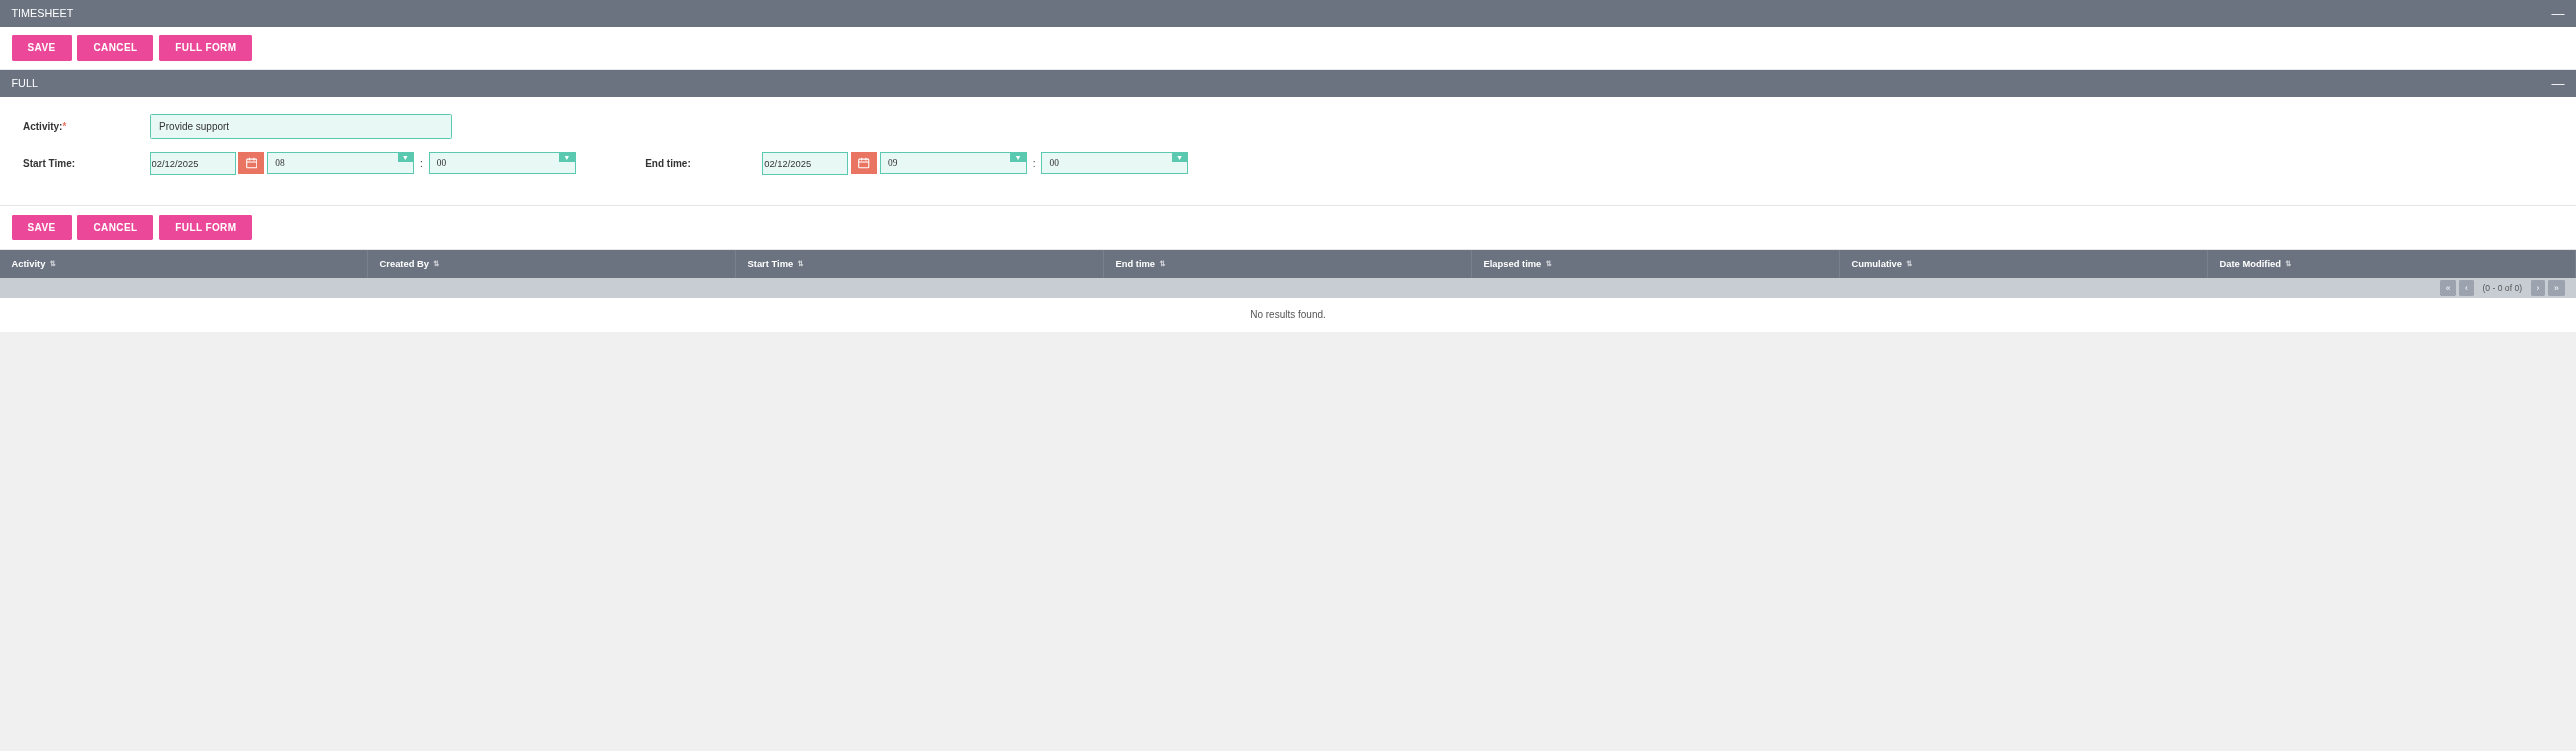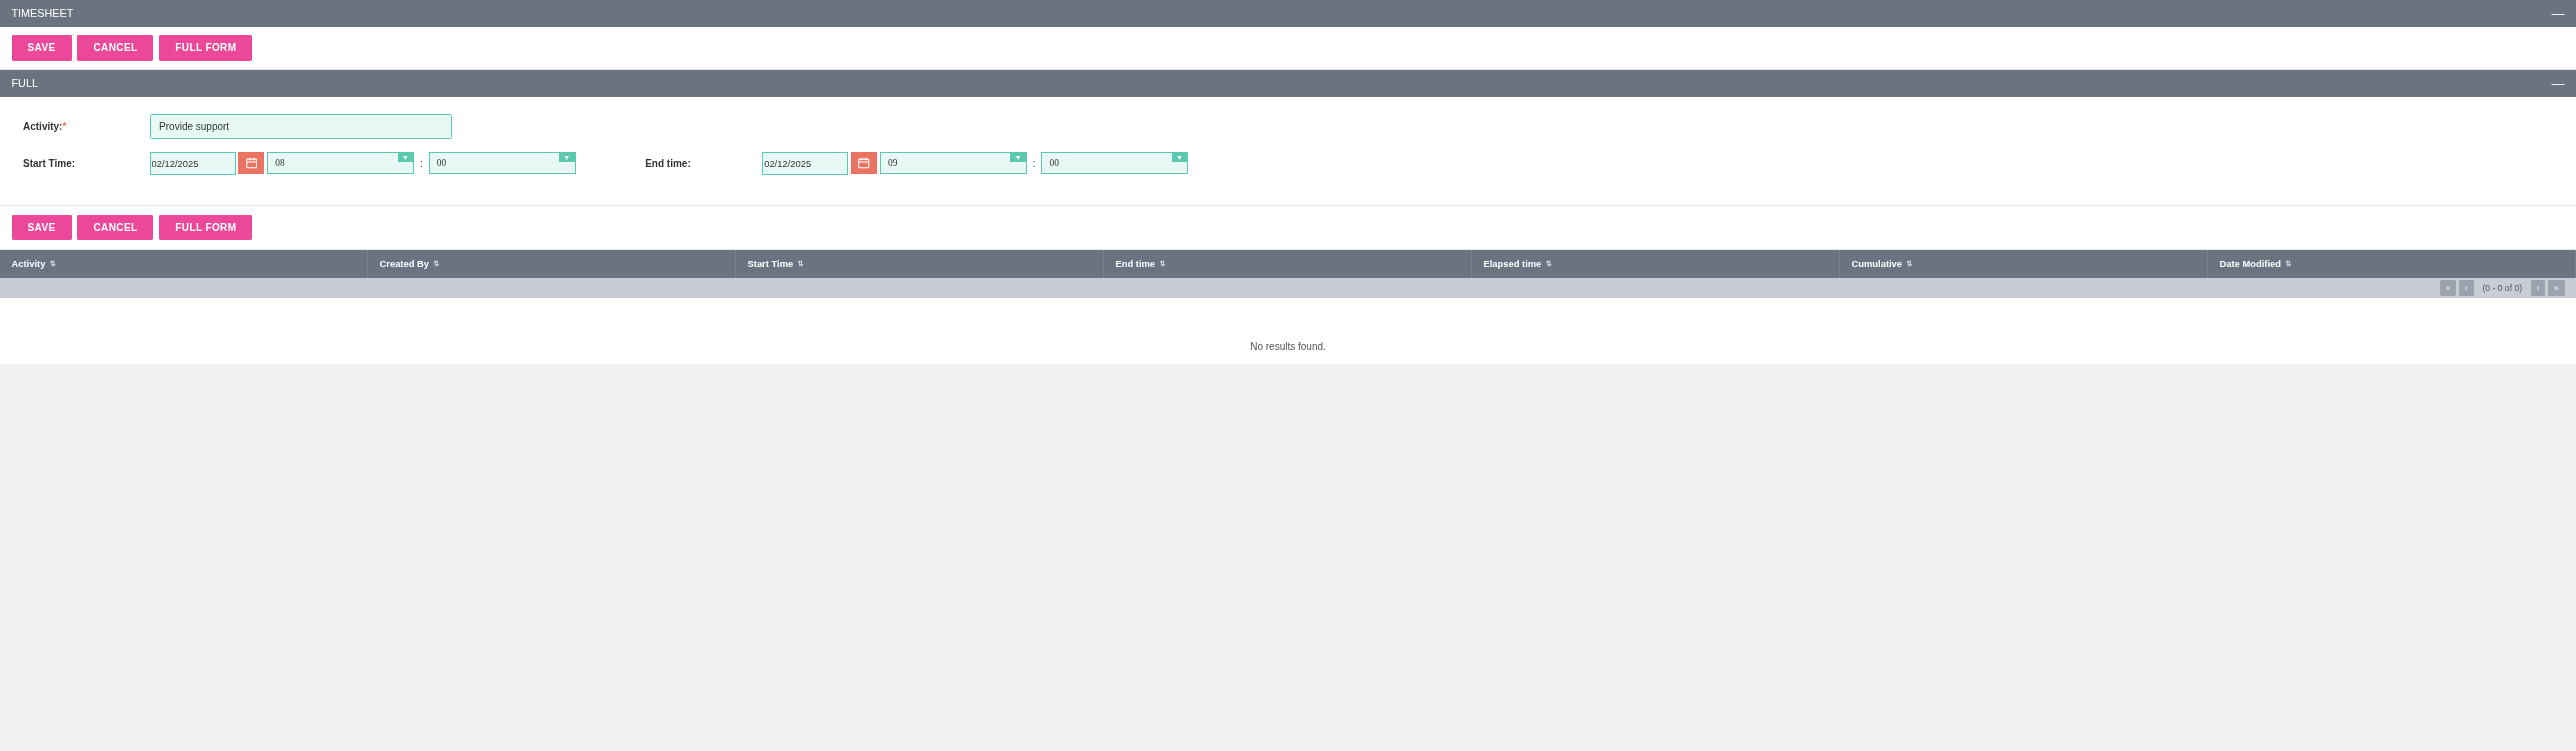--- a/index.html
+++ b/index.html
@@ -197,21 +197,20 @@
       color: #555;
       padding: 0 5.8px;
     }
 
     .no-results-row {
       background: #fff;
       text-align: center;
       padding: 11.5px;
       font-size: 10px;
       color: #555;
-      margin-top: 32px;
     }
   </style>
 </head>
 <body>
 
 <div class="page-wrapper">
 
   <div class="section-header">
     <span>TIMESHEET</span>
     <span class="minimize-icon">—</span>

